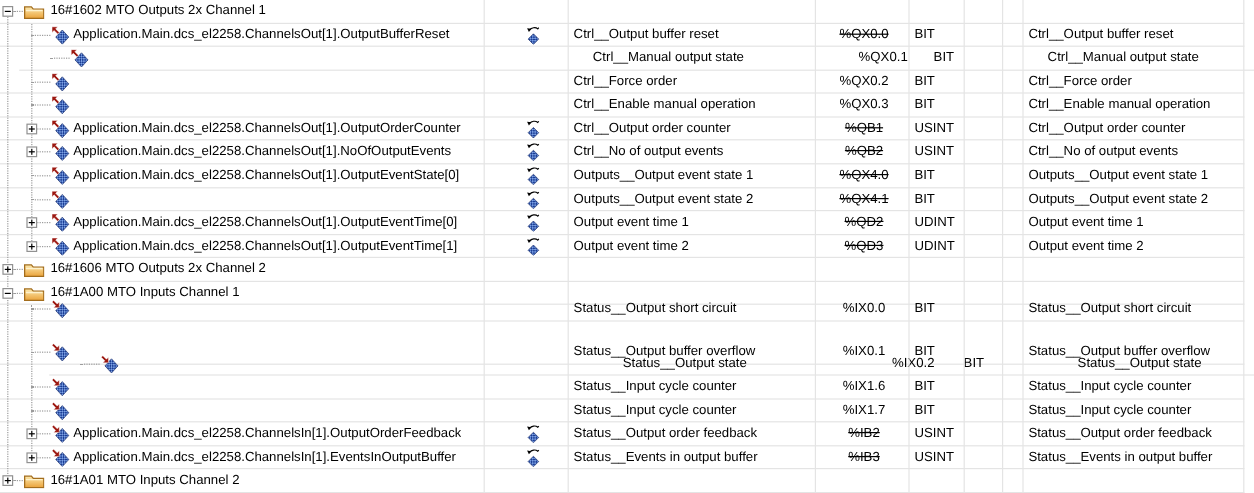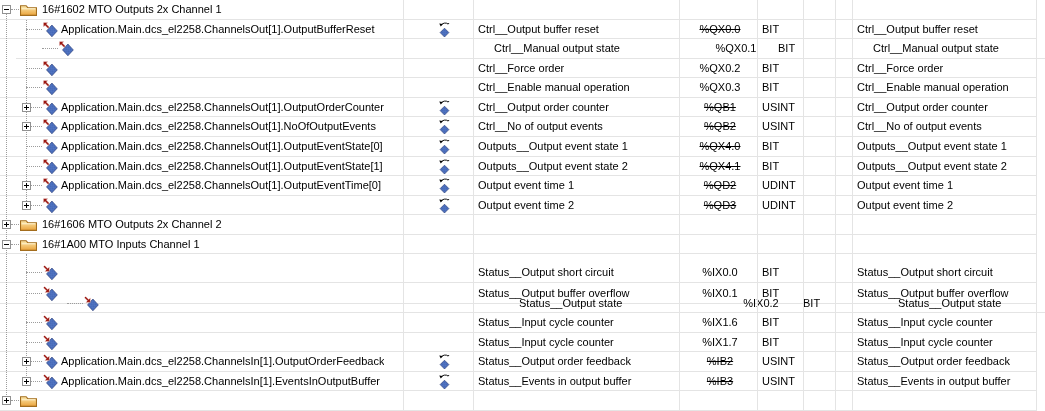--- a/index.html
+++ b/index.html
@@ -182,21 +182,20 @@
     <span class="cell dtype">BIT</span>
     <span class="cell descr">Outputs__Output event state 1</span>
   </div>
     <div class="row" style="top: 156.571px; height: 19.5714px;">
     <span class="tree-dots" style="left: 26px; width: 16px;"></span>
 
     <span class="icon-slot" style="left: 43px;"><svg viewBox="0 0 16 16" width="15" height="15">
           <use href="#ico-out"></use>
         </svg></span>
     <span class="cell folderlab"></span>
-    <span class="cell variable">Application.Main.dcs_el2258.ChannelsOut[1].OutputEventState[1]</span>
     <span class="map-slot"><svg viewBox="0 0 16 16" width="15" height="15">
           <use href="#ico-map"></use>
         </svg></span>
     <span class="cell channel">Outputs__Output event state 2</span>
     <span class="cell address struck">%QX4.1</span>
     <span class="cell dtype">BIT</span>
     <span class="cell descr">Outputs__Output event state 2</span>
   </div>
     <div class="row" style="top: 176.143px; height: 19.5714px;">
     <span class="tree-dots" style="left: 31px; width: 11px;"></span>
@@ -214,20 +213,21 @@
     <span class="cell dtype">UDINT</span>
     <span class="cell descr">Output event time 1</span>
   </div>
     <div class="row" style="top: 195.714px; height: 19.5714px;">
     <span class="tree-dots" style="left: 31px; width: 11px;"></span>
     <span class="expander plus" style="left: 22px;"></span>
     <span class="icon-slot" style="left: 43px;"><svg viewBox="0 0 16 16" width="15" height="15">
           <use href="#ico-out"></use>
         </svg></span>
     <span class="cell folderlab"></span>
+    <span class="cell variable">Application.Main.dcs_el2258.ChannelsOut[1].OutputEventTime[1]</span>
     <span class="map-slot"><svg viewBox="0 0 16 16" width="15" height="15">
           <use href="#ico-map"></use>
         </svg></span>
     <span class="cell channel">Output event time 2</span>
     <span class="cell address struck">%QD3</span>
     <span class="cell dtype">UDINT</span>
     <span class="cell descr">Output event time 2</span>
   </div>
     <div class="row" style="top: 215.286px; height: 19.5714px;">
     <span class="tree-dots" style="left: 11px; width: 8px;"></span>
@@ -250,21 +250,21 @@
           <use href="#ico-folder"></use>
         </svg></span>
     <span class="cell folderlab">16#1A00 MTO Inputs Channel 1</span>
     <span class="cell variable"></span>
 
     <span class="cell channel"></span>
     <span class="cell address"></span>
     <span class="cell dtype"></span>
     <span class="cell descr"></span>
   </div>
-    <div class="row" style="top: 263px; height: 19.5714px; padding-left: 38px;">
+    <div class="row" style="top: 248px; height: 19.5714px; padding-left: 38px;">
     <span class="tree-dots" style="left: 26px; width: 16px;"></span>
 
     <span class="icon-slot" style="left: 43px;"><svg viewBox="0 0 16 16" width="15" height="15">
           <use href="#ico-in"></use>
         </svg></span>
     <span class="cell folderlab"></span>
     <span class="cell variable"></span>
 
     <span class="cell channel">Status__Output short circuit</span>
     <span class="cell address">%IX0.0</span>
@@ -358,20 +358,21 @@
     <span class="cell address struck">%IB3</span>
     <span class="cell dtype">USINT</span>
     <span class="cell descr">Status__Events in output buffer</span>
   </div>
     <div class="row" style="top: 391.429px; height: 19.5714px;">
     <span class="tree-dots" style="left: 11px; width: 8px;"></span>
     <span class="expander plus" style="left: 2px;"></span>
     <span class="icon-slot folder" style="left: 20px;"><svg viewBox="0 0 16 12" width="17" height="13">
           <use href="#ico-folder"></use>
         </svg></span>
+    <span class="cell folderlab">16#1A01 MTO Inputs Channel 2</span>
     <span class="cell variable"></span>
 
     <span class="cell channel"></span>
     <span class="cell address"></span>
     <span class="cell dtype"></span>
     <span class="cell descr"></span>
   </div>
     <div class="vcol" style="left: 403px;"></div>
     <div class="vcol" style="left: 473px;"></div>
     <div class="vcol" style="left: 679px;"></div>

